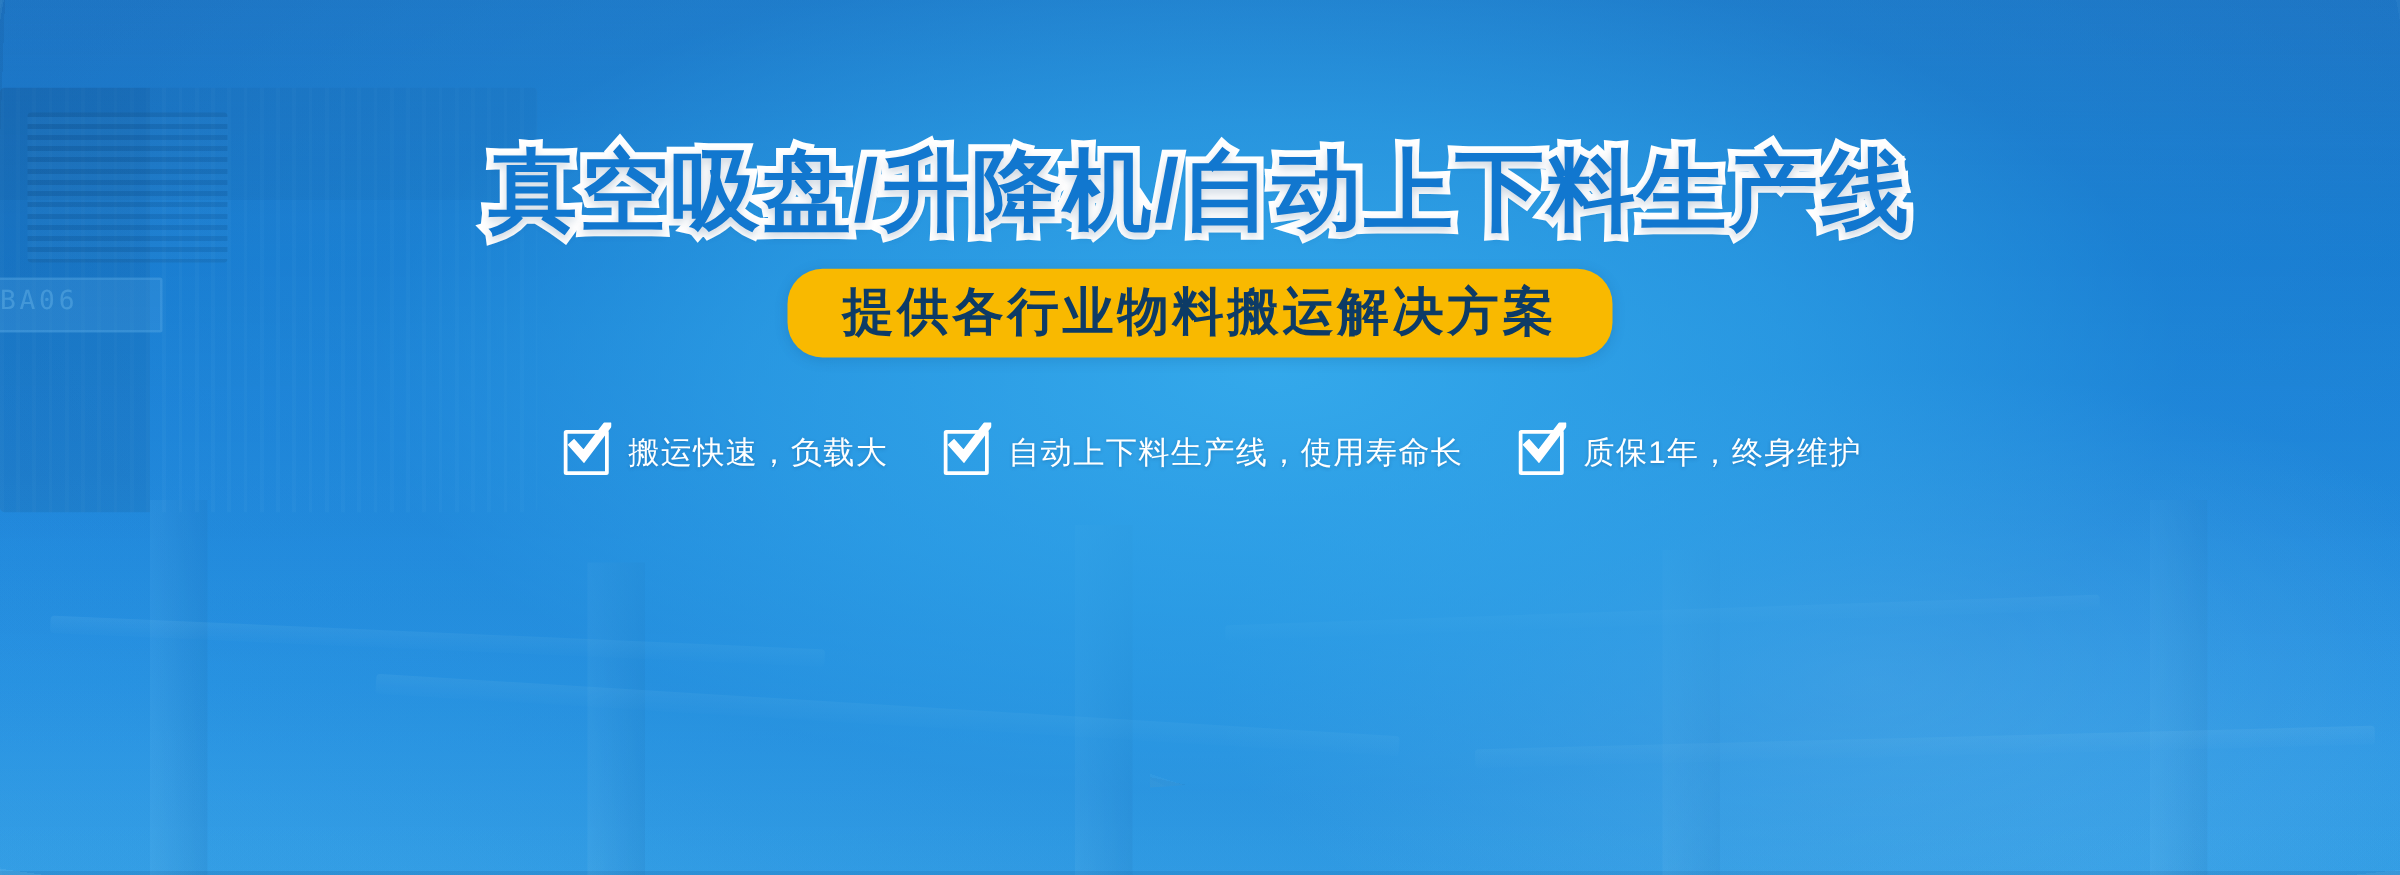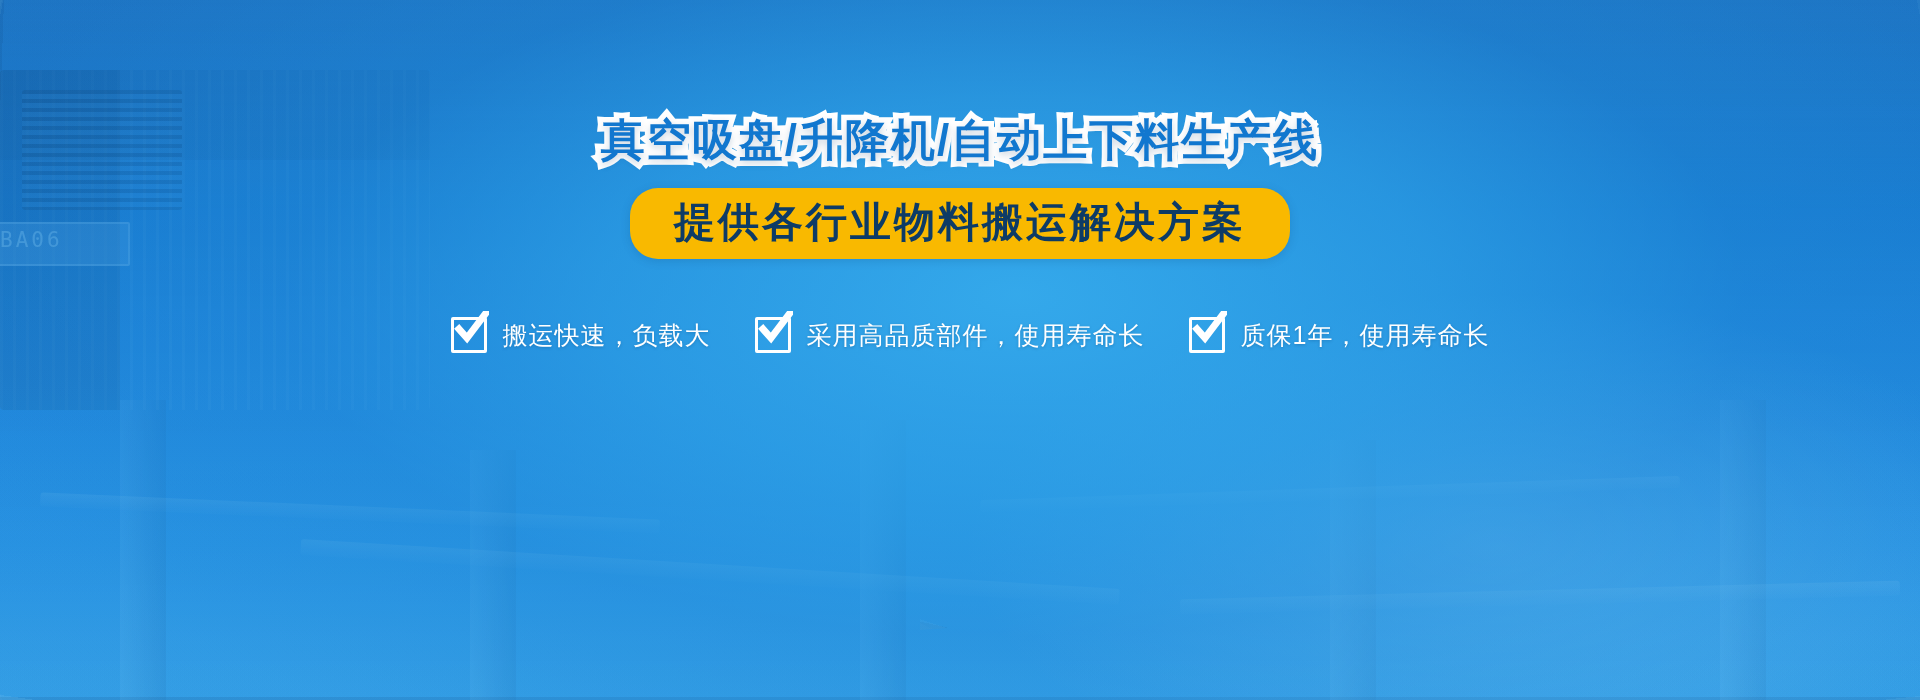--- a/index.html
+++ b/index.html
@@ -131,21 +131,21 @@
   }
 
   
   .content{
     position:absolute;inset:0;
     display:flex;flex-direction:column;align-items:center;
   }
 
   .headline{
     margin-top:118px;
-    font-size:44px;
+    font-size:71px;
     line-height:1;
     font-weight:bold;
     letter-spacing:2px;
     color:#1177cf;
     white-space:nowrap;
     -webkit-text-stroke:11px #ffffff;
     paint-order:stroke fill;
     text-shadow:0 3px 7px rgba(10,60,110,.22);
   }
 
@@ -241,27 +241,27 @@
         </span>
         <span class="feature-label">搬运快速，负载大</span>
       </div>
 
       <div class="feature">
         <span class="check-icon">
           <svg viewBox="0 0 36 36" aria-hidden="true">
             <path d="M6 18 L14 27 L33 2" fill="none" stroke="#ffffff" stroke-width="7" stroke-linecap="square" stroke-linejoin="miter"></path>
           </svg>
         </span>
-        <span class="feature-label">采用高品质部件，使用寿命长</span>
+        <span class="feature-label">自动上下料生产线，使用寿命长</span>
       </div>
 
       <div class="feature">
         <span class="check-icon">
           <svg viewBox="0 0 36 36" aria-hidden="true">
             <path d="M6 18 L14 27 L33 2" fill="none" stroke="#ffffff" stroke-width="7" stroke-linecap="square" stroke-linejoin="miter"></path>
           </svg>
         </span>
-        <span class="feature-label">质保1年，使用寿命长</span>
+        <span class="feature-label">质保1年，终身维护</span>
       </div>
 
     </div>
   </div>
 </div>
 
 </body></html>

